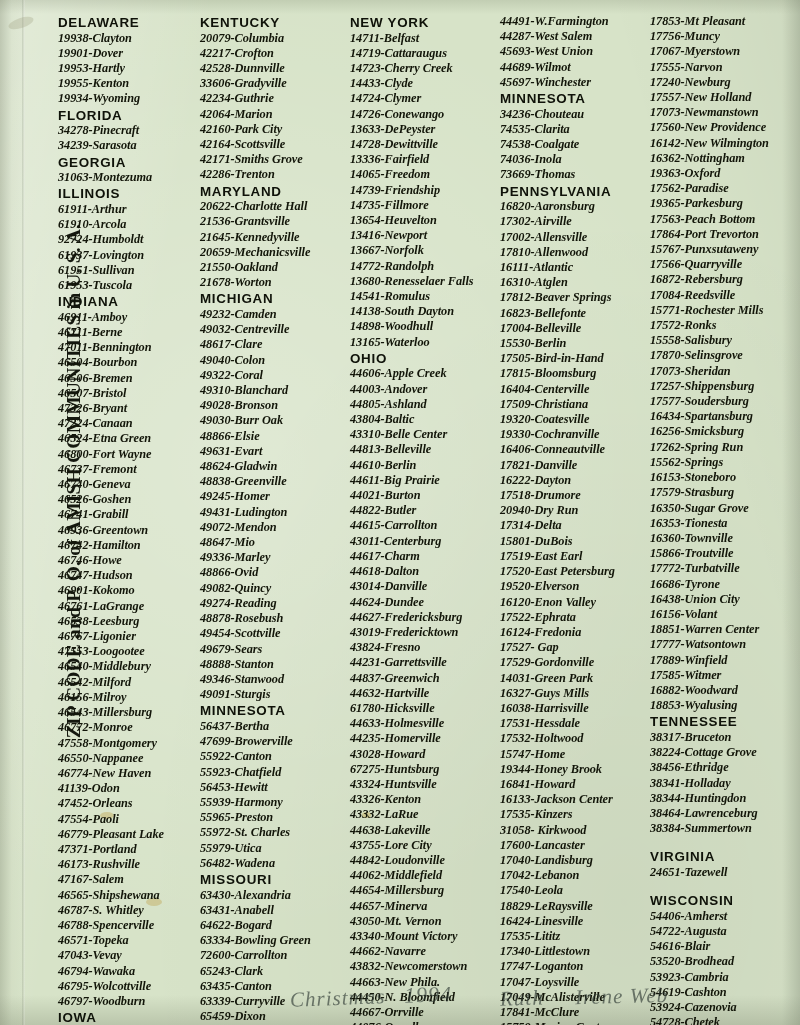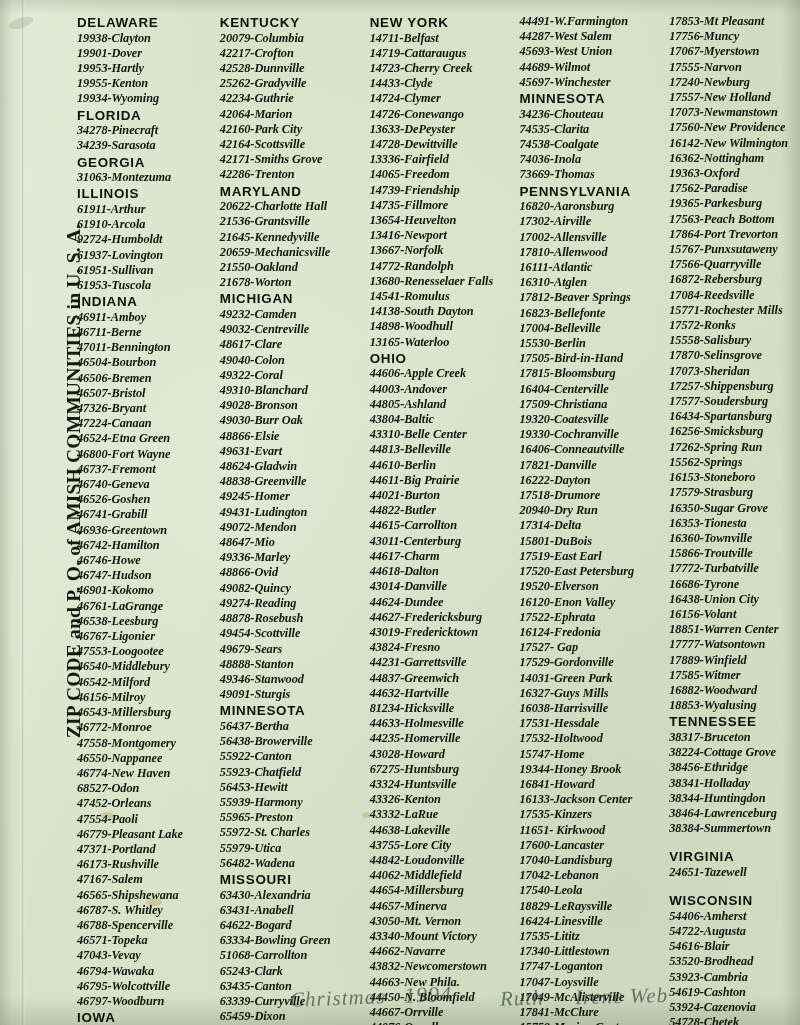--- a/index.html
+++ b/index.html
@@ -63,21 +63,20 @@
   #columns{
     position:absolute;
     left:58px;top:14px;
     width:742px;height:995px;
     display:flex;
     align-items:flex-start;
   }
   .column{
     box-sizing:border-box;
     padding-right:4px;
-    margin-left:19px;
   }
   .col-1{width:142px;}
   .col-2{width:150px;}
   .col-3{width:150px;}
   .col-4{width:150px;}
   .col-5{width:150px;}
 
   .state{
     font-family:"Liberation Sans",sans-serif;
     font-weight:bold;
@@ -176,21 +175,21 @@
         <div class="entry">46767-Ligonier</div>
         <div class="entry">47553-Loogootee</div>
         <div class="entry">46540-Middlebury</div>
         <div class="entry">46542-Milford</div>
         <div class="entry">46156-Milroy</div>
         <div class="entry">46543-Millersburg</div>
         <div class="entry">46772-Monroe</div>
         <div class="entry">47558-Montgomery</div>
         <div class="entry">46550-Nappanee</div>
         <div class="entry">46774-New Haven</div>
-        <div class="entry">68527-Odon</div>
+        <div class="entry">41139-Odon</div>
         <div class="entry">47452-Orleans</div>
         <div class="entry">47554-Paoli</div>
         <div class="entry">46779-Pleasant Lake</div>
         <div class="entry">47371-Portland</div>
         <div class="entry">46173-Rushville</div>
         <div class="entry">47167-Salem</div>
         <div class="entry">46565-Shipshewana</div>
         <div class="entry">46787-S. Whitley</div>
         <div class="entry">46788-Spencerville</div>
         <div class="entry">46571-Topeka</div>
@@ -198,21 +197,21 @@
         <div class="entry">46794-Wawaka</div>
         <div class="entry">46795-Wolcottville</div>
         <div class="entry">46797-Woodburn</div>
         <div class="state">IOWA</div>
       </div>
       <div class="column col-2">
         <div class="state">KENTUCKY</div>
         <div class="entry">20079-Columbia</div>
         <div class="entry">42217-Crofton</div>
         <div class="entry">42528-Dunnville</div>
-        <div class="entry">25262-Gradyville</div>
+        <div class="entry">33606-Gradyville</div>
         <div class="entry">42234-Guthrie</div>
         <div class="entry">42064-Marion</div>
         <div class="entry">42160-Park City</div>
         <div class="entry">42164-Scottsville</div>
         <div class="entry">42171-Smiths Grove</div>
         <div class="entry">42286-Trenton</div>
         <div class="state">MARYLAND</div>
         <div class="entry">20622-Charlotte Hall</div>
         <div class="entry">21536-Grantsville</div>
         <div class="entry">21645-Kennedyville</div>
@@ -241,35 +240,35 @@
         <div class="entry">49082-Quincy</div>
         <div class="entry">49274-Reading</div>
         <div class="entry">48878-Rosebush</div>
         <div class="entry">49454-Scottville</div>
         <div class="entry">49679-Sears</div>
         <div class="entry">48888-Stanton</div>
         <div class="entry">49346-Stanwood</div>
         <div class="entry">49091-Sturgis</div>
         <div class="state">MINNESOTA</div>
         <div class="entry">56437-Bertha</div>
-        <div class="entry">56438-Browerville</div>
+        <div class="entry">47699-Browerville</div>
         <div class="entry">55922-Canton</div>
         <div class="entry">55923-Chatfield</div>
         <div class="entry">56453-Hewitt</div>
         <div class="entry">55939-Harmony</div>
         <div class="entry">55965-Preston</div>
         <div class="entry">55972-St. Charles</div>
         <div class="entry">55979-Utica</div>
         <div class="entry">56482-Wadena</div>
         <div class="state">MISSOURI</div>
         <div class="entry">63430-Alexandria</div>
         <div class="entry">63431-Anabell</div>
         <div class="entry">64622-Bogard</div>
         <div class="entry">63334-Bowling Green</div>
-        <div class="entry">51068-Carrollton</div>
+        <div class="entry">72600-Carrollton</div>
         <div class="entry">65243-Clark</div>
         <div class="entry">63435-Canton</div>
         <div class="entry">63339-Curryville</div>
         <div class="entry">65459-Dixon</div>
         <div class="entry">65640-Dunnegan</div>
       </div>
       <div class="column col-3">
         <div class="state">NEW YORK</div>
         <div class="entry">14711-Belfast</div>
         <div class="entry">14719-Cattaraugus</div>
@@ -308,21 +307,21 @@
         <div class="entry">44617-Charm</div>
         <div class="entry">44618-Dalton</div>
         <div class="entry">43014-Danville</div>
         <div class="entry">44624-Dundee</div>
         <div class="entry">44627-Fredericksburg</div>
         <div class="entry">43019-Fredericktown</div>
         <div class="entry">43824-Fresno</div>
         <div class="entry">44231-Garrettsville</div>
         <div class="entry">44837-Greenwich</div>
         <div class="entry">44632-Hartville</div>
-        <div class="entry">81234-Hicksville</div>
+        <div class="entry">61780-Hicksville</div>
         <div class="entry">44633-Holmesville</div>
         <div class="entry">44235-Homerville</div>
         <div class="entry">43028-Howard</div>
         <div class="entry">67275-Huntsburg</div>
         <div class="entry">43324-Huntsville</div>
         <div class="entry">43326-Kenton</div>
         <div class="entry">43332-LaRue</div>
         <div class="entry">44638-Lakeville</div>
         <div class="entry">43755-Lore City</div>
         <div class="entry">44842-Loudonville</div>
@@ -385,21 +384,21 @@
         <div class="entry">14031-Green Park</div>
         <div class="entry">16327-Guys Mills</div>
         <div class="entry">16038-Harrisville</div>
         <div class="entry">17531-Hessdale</div>
         <div class="entry">17532-Holtwood</div>
         <div class="entry">15747-Home</div>
         <div class="entry">19344-Honey Brook</div>
         <div class="entry">16841-Howard</div>
         <div class="entry">16133-Jackson Center</div>
         <div class="entry">17535-Kinzers</div>
-        <div class="entry">11651- Kirkwood</div>
+        <div class="entry">31058- Kirkwood</div>
         <div class="entry">17600-Lancaster</div>
         <div class="entry">17040-Landisburg</div>
         <div class="entry">17042-Lebanon</div>
         <div class="entry">17540-Leola</div>
         <div class="entry">18829-LeRaysville</div>
         <div class="entry">16424-Linesville</div>
         <div class="entry">17535-Lititz</div>
         <div class="entry">17340-Littlestown</div>
         <div class="entry">17747-Loganton</div>
         <div class="entry">17047-Loysville</div>

